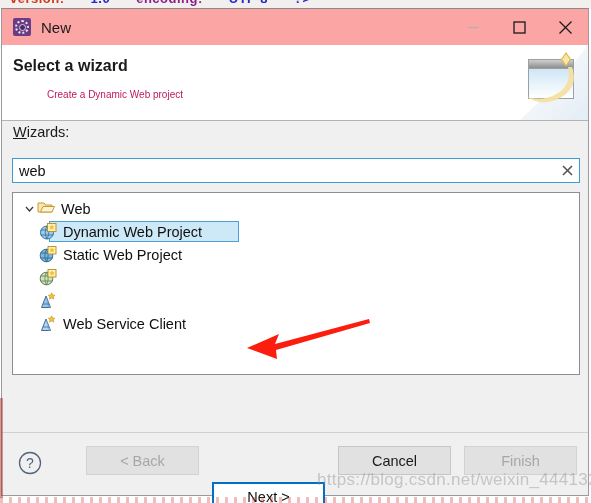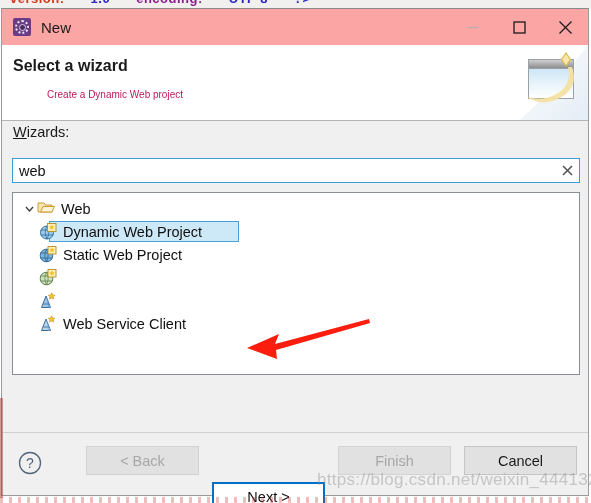--- a/index.html
+++ b/index.html
@@ -483,26 +483,26 @@
         <text x="12" y="17" text-anchor="middle" font-family="Liberation Sans, sans-serif" font-size="14" fill="#51657a">?</text>
       </svg>
     </div>
     <div class="btn-row">
       <button class="btn disabled">
         <span>&lt; Back</span>
       </button>
       <button class="btn default">
         <span>Next &gt;</span>
       </button>
+      <button class="btn">
+        <span>Cancel</span>
+      </button>
       <button class="btn disabled">
         <span>Finish</span>
       </button>
-      <button class="btn">
-        <span>Cancel</span>
-      </button>
     </div>
   </div>
 
 </div>
 
 <div class="left-edge-red"></div>
 <div class="bottom-dots"></div>
 
 <div class="watermark">https://blog.csdn.net/weixin_44413260</div>
 

